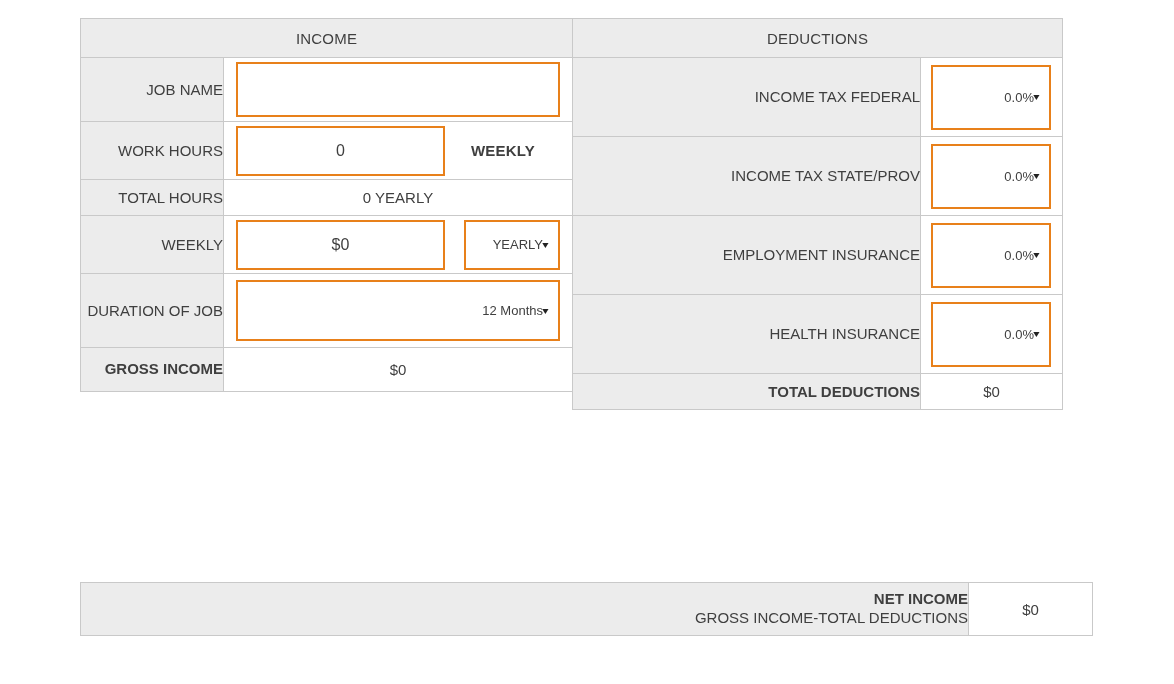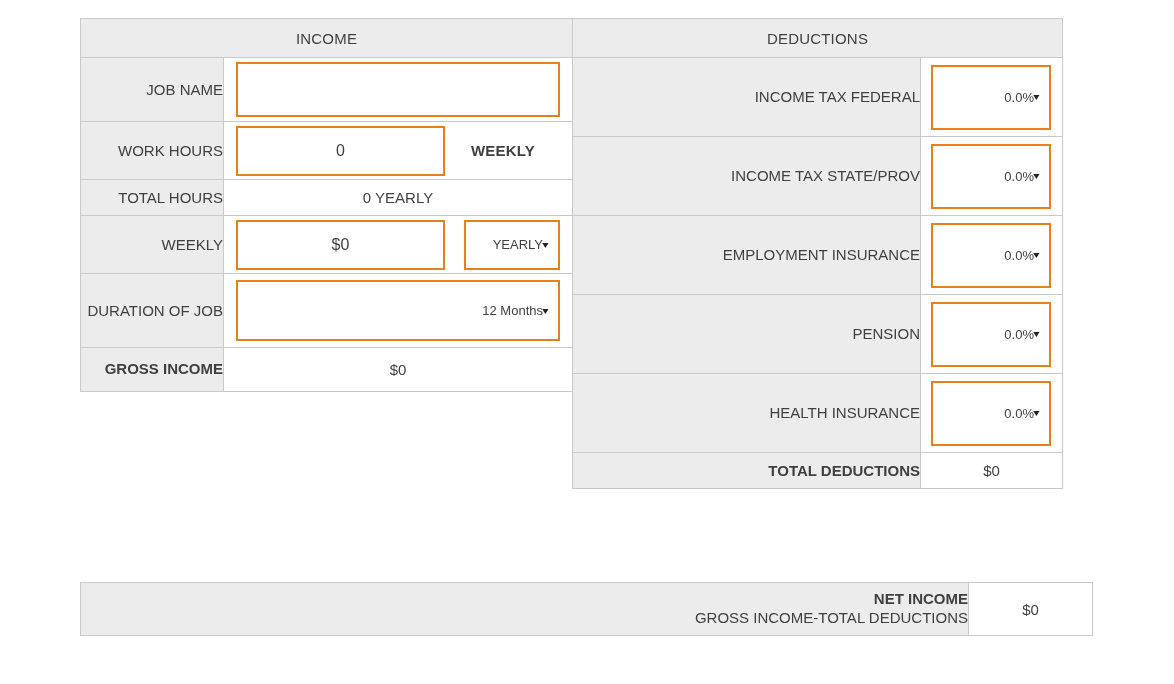--- a/index.html
+++ b/index.html
@@ -229,31 +229,20 @@
         <td>
           <div class="inner-flex" style="padding:0 10px;">
             <div class="ofield sel" style="width:120px;height:65px;">
               <span>0.0%</span>
               <span class="caret">▾</span>
             </div>
           </div>
         </td>
       </tr>
 
-      <tr>
-        <td class="lbl" style="height:78px">PENSION</td>
-        <td>
-          <div class="inner-flex" style="padding:0 10px;">
-            <div class="ofield sel" style="width:120px;height:65px;">
-              <span>0.0%</span>
-              <span class="caret">▾</span>
-            </div>
-          </div>
-        </td>
-      </tr>
 
       <tr>
         <td class="lbl" style="height:78px">HEALTH INSURANCE</td>
         <td>
           <div class="inner-flex" style="padding:0 10px;">
             <div class="ofield sel" style="width:120px;height:65px;">
               <span>0.0%</span>
               <span class="caret">▾</span>
             </div>
           </div>

